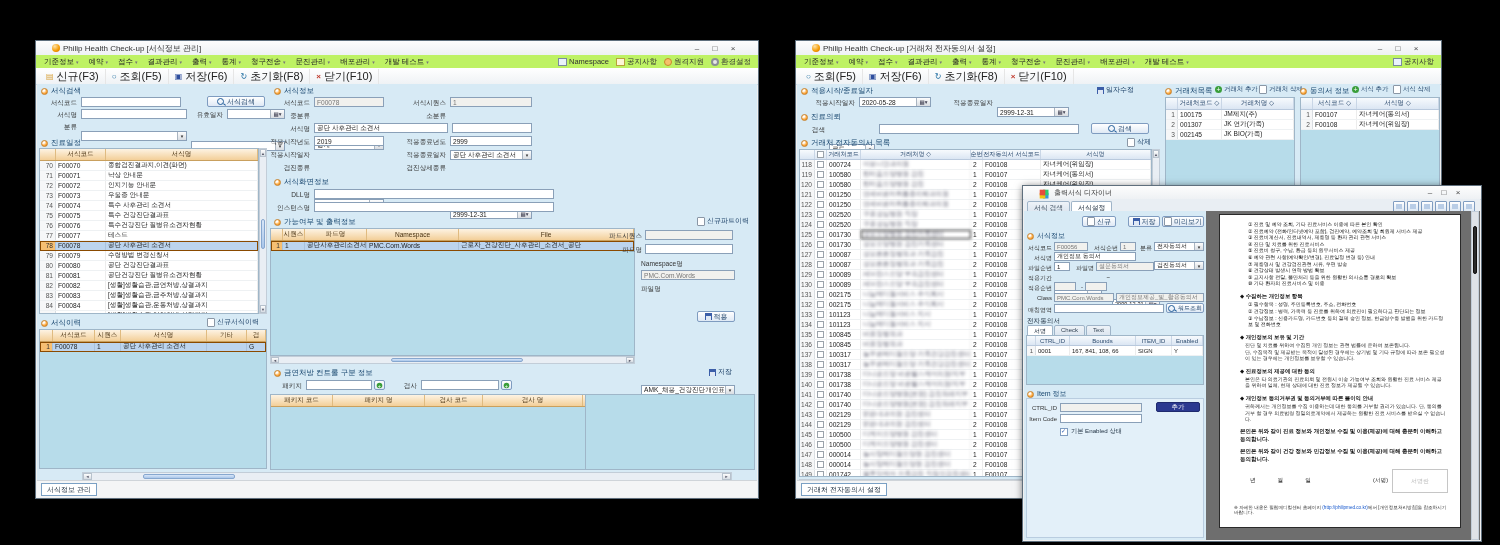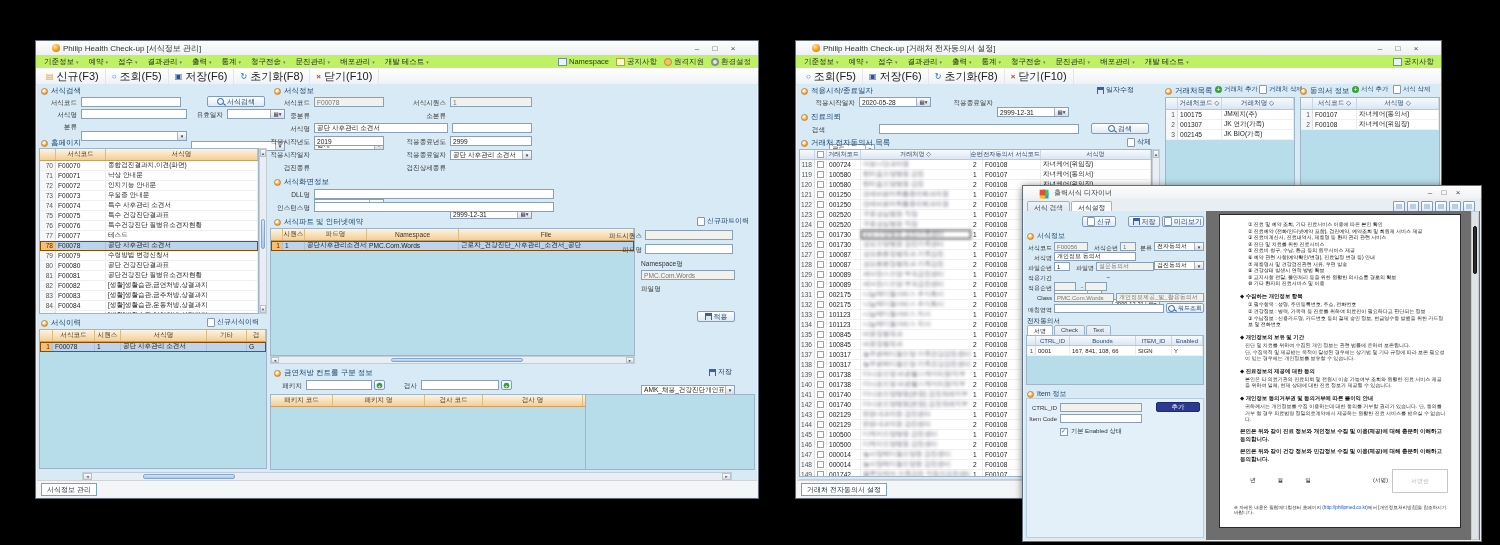--- a/index.html
+++ b/index.html
@@ -188,21 +188,21 @@
     <span class="lbl" style="left:4px;top:27px;width:36px;">서식명</span>
     <div class="fld" style="left:44px;top:25px;width:106px;"></div>
     <span class="lbl" style="left:154px;top:27px;width:32px;">유효일자</span>
     <div class="fld datef" style="left:190px;top:25px;width:58px;"></div>
     <span class="lbl" style="left:4px;top:39px;width:36px;">분류</span>
     <div class="fld dd" style="left:44px;top:37px;width:106px;"></div>
     <div class="fld dd" style="left:154px;top:37px;width:94px;"></div>
 
     <div class="sec" style="left:4px;top:54px;">
       <span class="sec-ic"></span>
-      <span>홈페이지</span>
+      <span>진료일정</span>
     </div>
     <div class="tbl or t-formlist" style="left:2px;top:64px;width:220px;height:166px;">
         <div class="trow thead">
           <span class="tc f-num"></span>
           <span class="tc f-code">서식코드</span>
           <span class="tc f-name">서식명</span>
         </div>
         <div class="trow">
           <span class="tc f-num">70</span>
           <span class="tc f-code">F00070</span>
@@ -349,21 +349,21 @@
       <span class="sec-ic"></span>
       <span>서식화면정보</span>
     </div>
     <span class="lbl" style="left:237px;top:107px;width:36px;">DLL명</span>
     <div class="fld" style="left:277px;top:105px;width:240px;"></div>
     <span class="lbl" style="left:231px;top:120px;width:42px;">인스턴스명</span>
     <div class="fld" style="left:277px;top:118px;width:240px;"></div>
 
     <div class="sec" style="left:237px;top:133px;">
       <span class="sec-ic"></span>
-      <span>서식파트 및 인터넷예약</span>
+      <span>가능여부 및 출력정보</span>
     </div>
     <div class="lbtn" style="position:absolute;left:660px;top:132px;">
       <span class="ic-page"></span>
       <span>신규파트이력</span>
     </div>
     <div class="tbl or t-parts" style="left:233px;top:144px;width:365px;height:128px;">
         <div class="trow thead">
           <span class="tc f-num"></span>
           <span class="tc f-seq">시퀀스</span>
           <span class="tc f-part">파트명</span>

